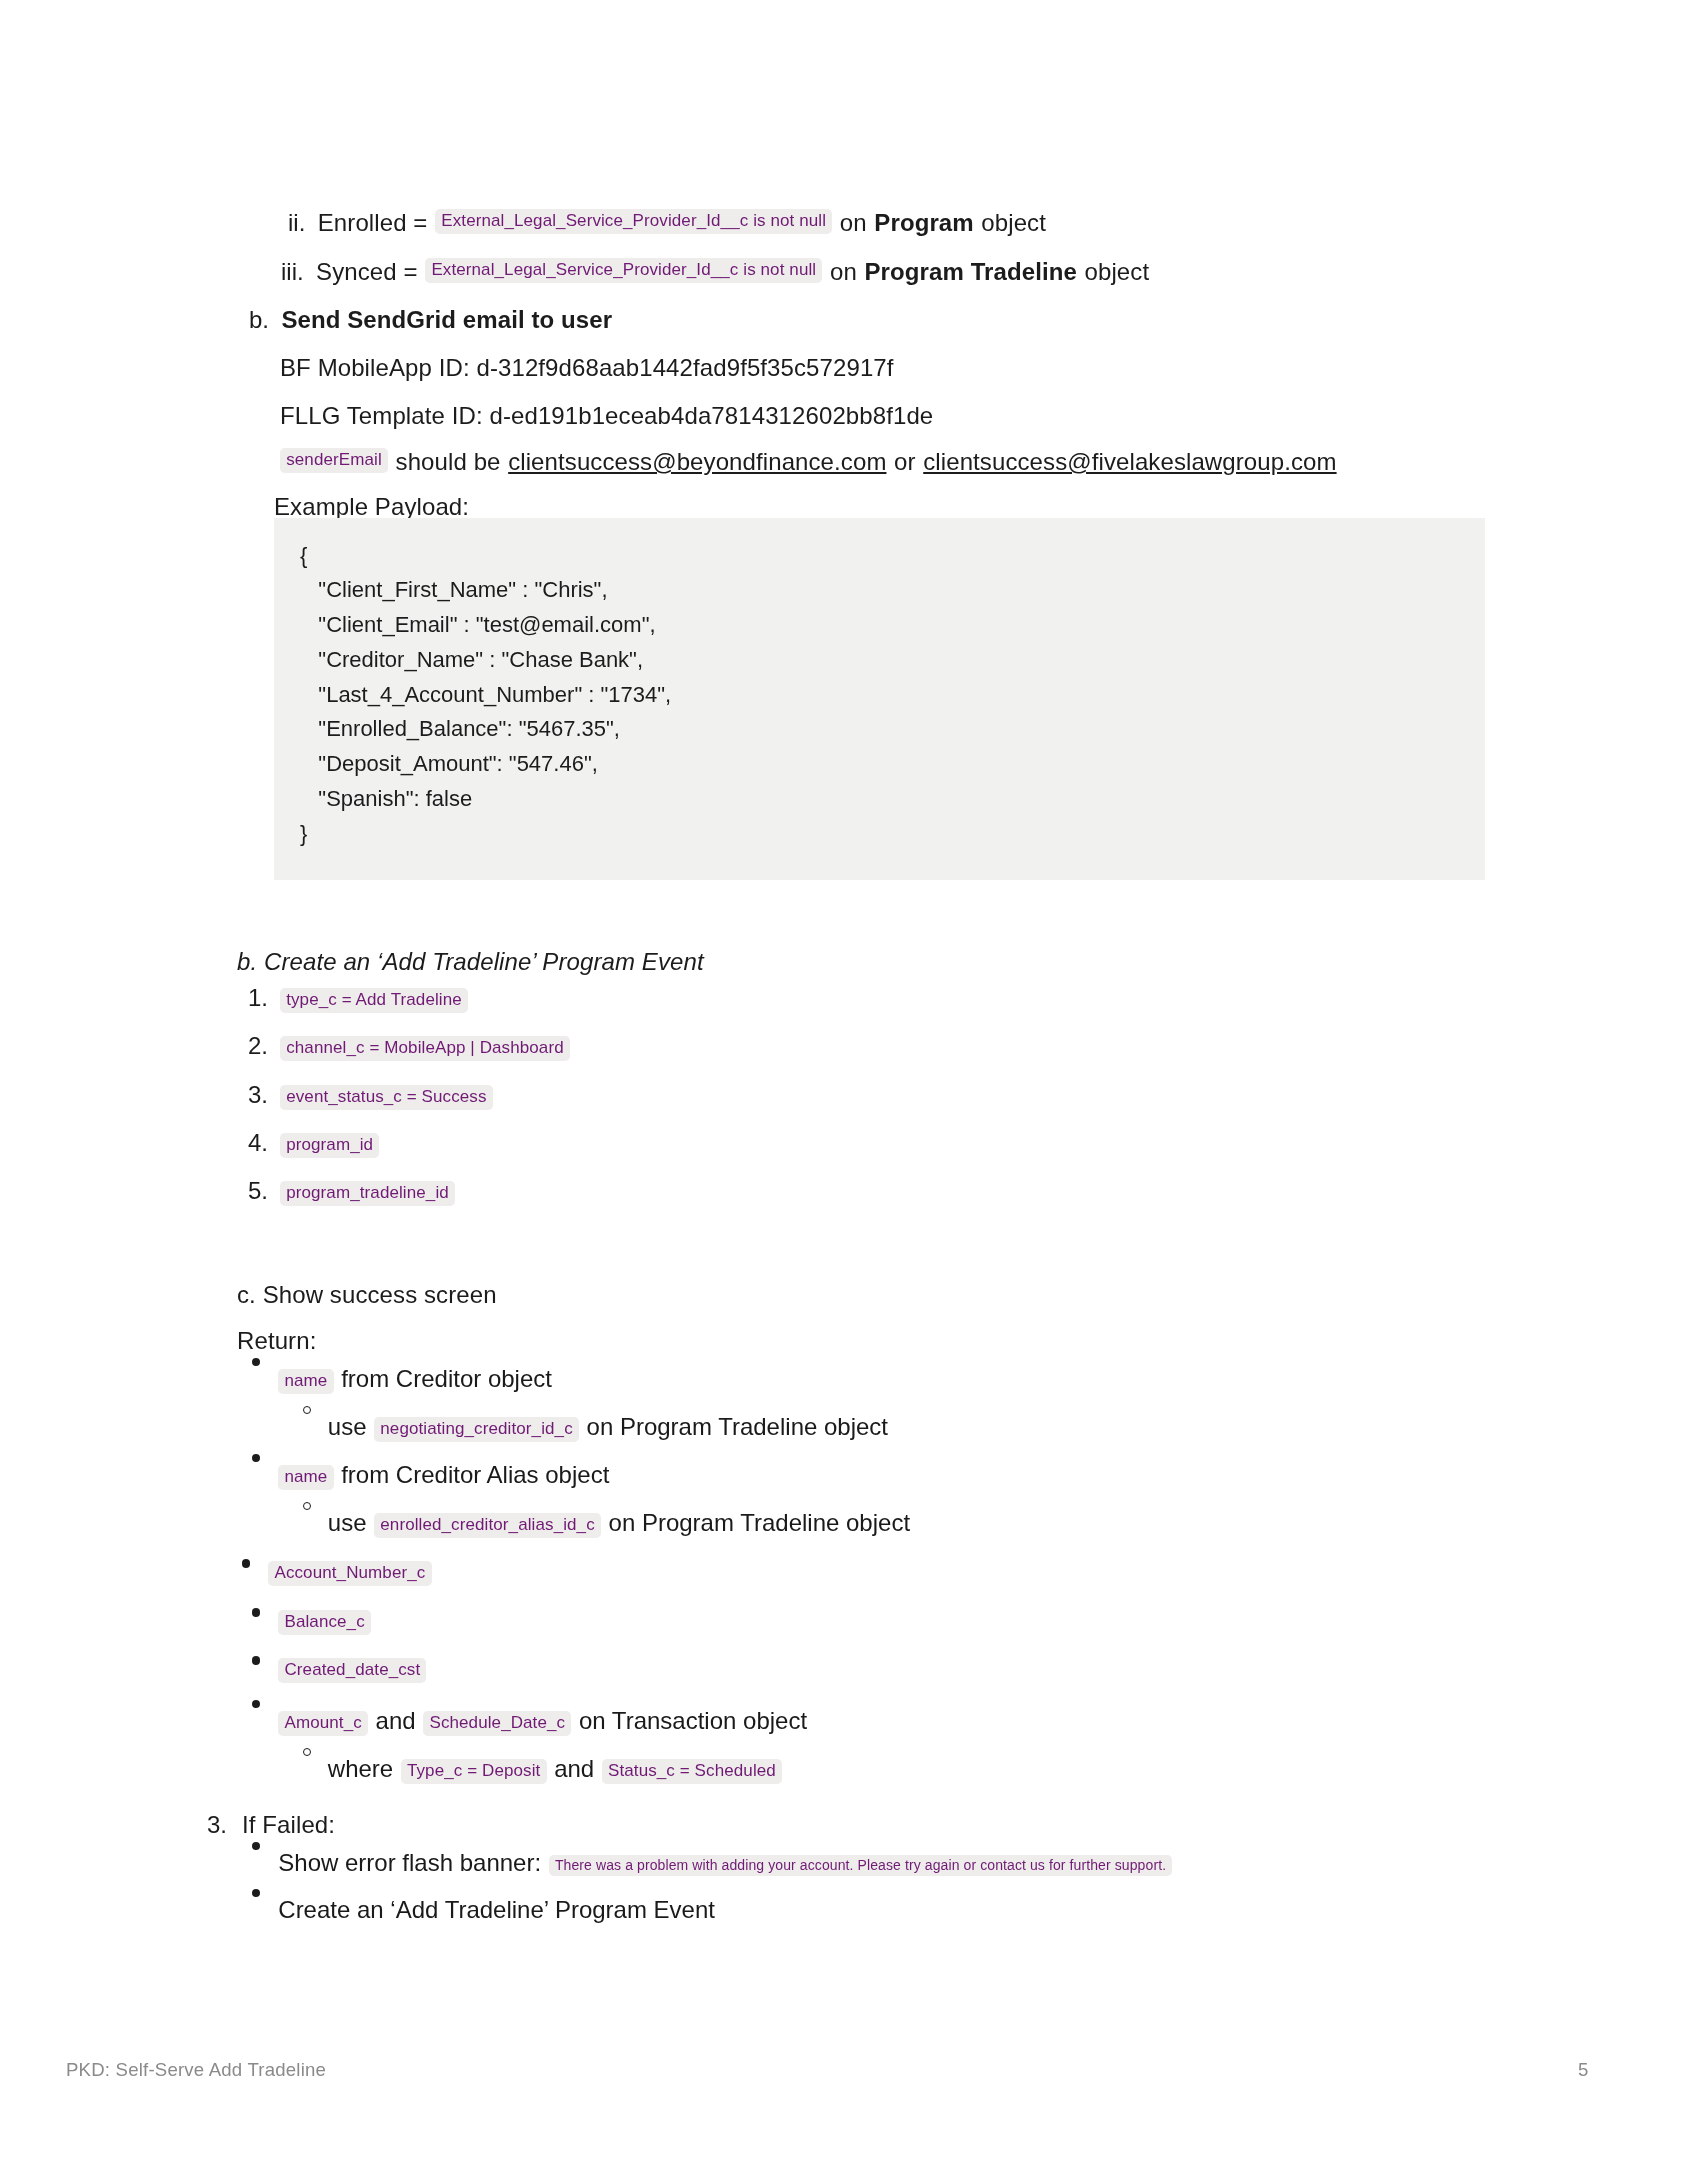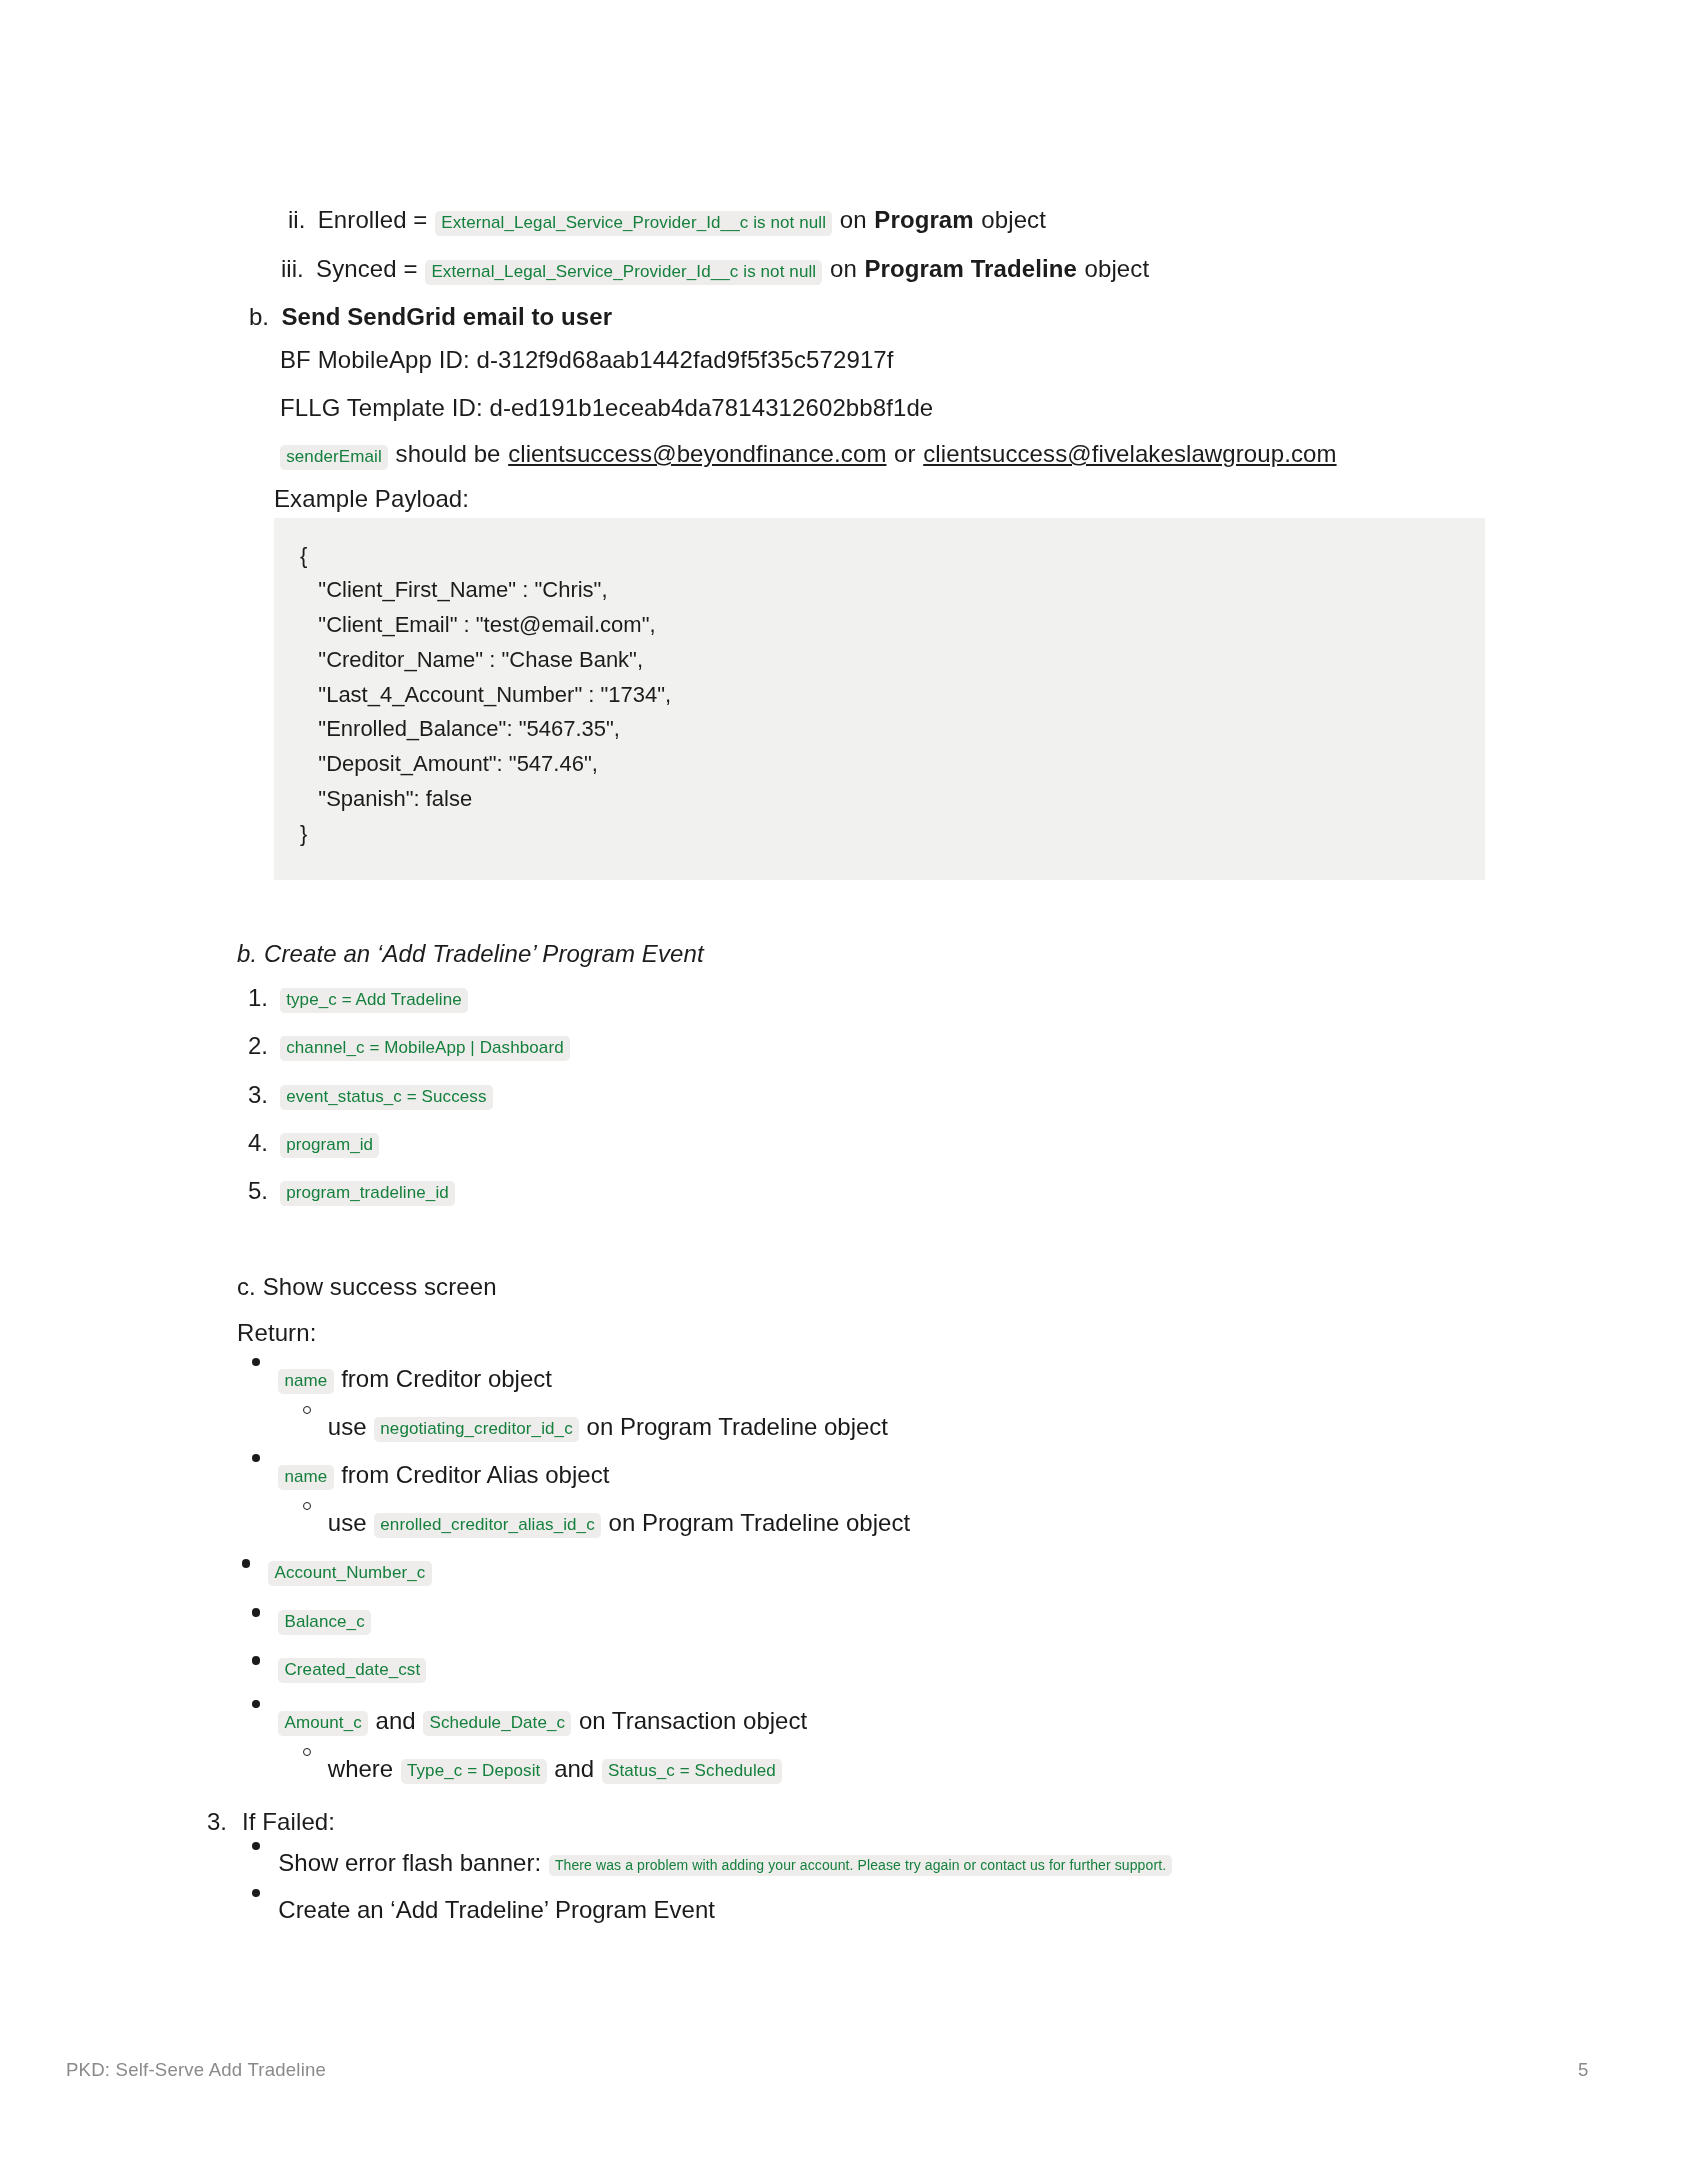--- a/index.html
+++ b/index.html
@@ -24,30 +24,31 @@
     height: 2183px;
   }
 
   
   .line {
     font-size: 24px;
     line-height: 1.42;
     color: #1c1c1c;
     letter-spacing: 0.1px;
     display: flex;
-    align-items: flex-end;
+    align-items: center;
     flex-wrap: wrap;
+    margin-top: 8px;
   }
   .bold { font-weight: 700; }
 
   
   .code {
     display: inline-block;
     background: #eeedeb;
-    color: #15803d;
+    color: #701a75;
     border-radius: 4.8px;
     padding: 2.1px 6.2px 3.4px 6.2px;
     font-size: 17px;
     line-height: 1.15;
     font-family: "Liberation Sans", sans-serif;
     letter-spacing: 0.1px;
     white-space: nowrap;
     position: relative;
     top: -1.4px;
   }

